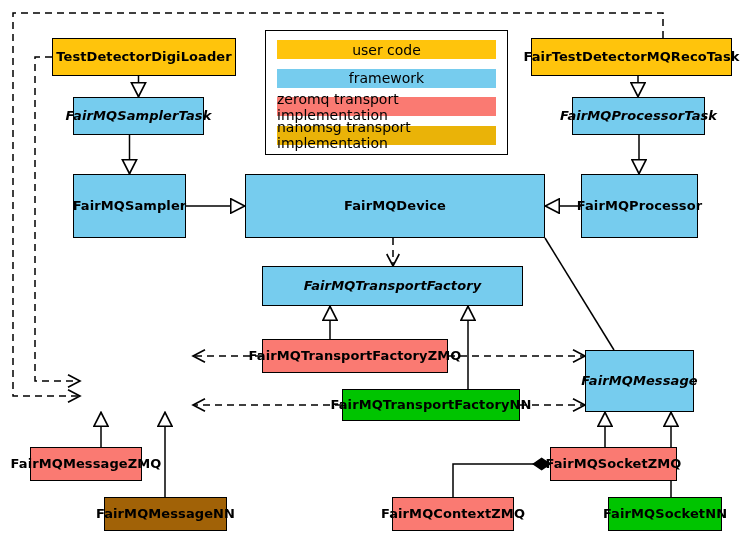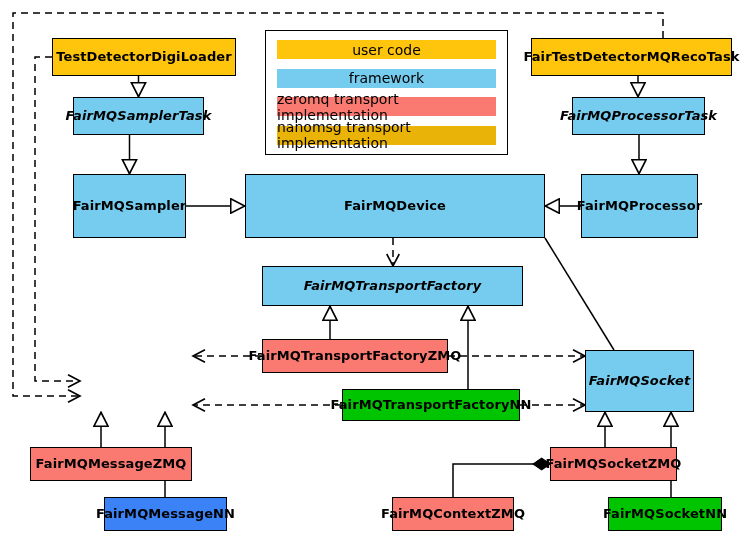--- a/index.html
+++ b/index.html
@@ -160,28 +160,28 @@
   <div class="node" style="left:262px;top:339px;width:186px;height:34px;background:#fa7a72;">
     <span>FairMQTransportFactoryZMQ</span>
   </div>
 
   <div class="node" style="left:342px;top:389px;width:178px;height:32px;background:#00c400;">
     <span>FairMQTransportFactoryNN</span>
   </div>
 
 
   <div class="node abstract" style="left:585px;top:350px;width:109px;height:62px;background:#76ccee;">
-    <span>FairMQSocket</span>
+    <span>FairMQMessage</span>
   </div>
 
-  <div class="node" style="left:30px;top:447px;width:162px;height:34px;background:#fa7a72;">
+  <div class="node" style="left:30px;top:447px;width:112px;height:34px;background:#fa7a72;">
     <span>FairMQMessageZMQ</span>
   </div>
 
-  <div class="node" style="left:104px;top:497px;width:123px;height:34px;background:#3b82f6;">
+  <div class="node" style="left:104px;top:497px;width:123px;height:34px;background:#a16207;">
     <span>FairMQMessageNN</span>
   </div>
 
   <div class="node" style="left:550px;top:447px;width:127px;height:34px;background:#fa7a72;">
     <span>FairMQSocketZMQ</span>
   </div>
 
   <div class="node" style="left:608px;top:497px;width:114px;height:34px;background:#00c400;">
     <span>FairMQSocketNN</span>
   </div>

